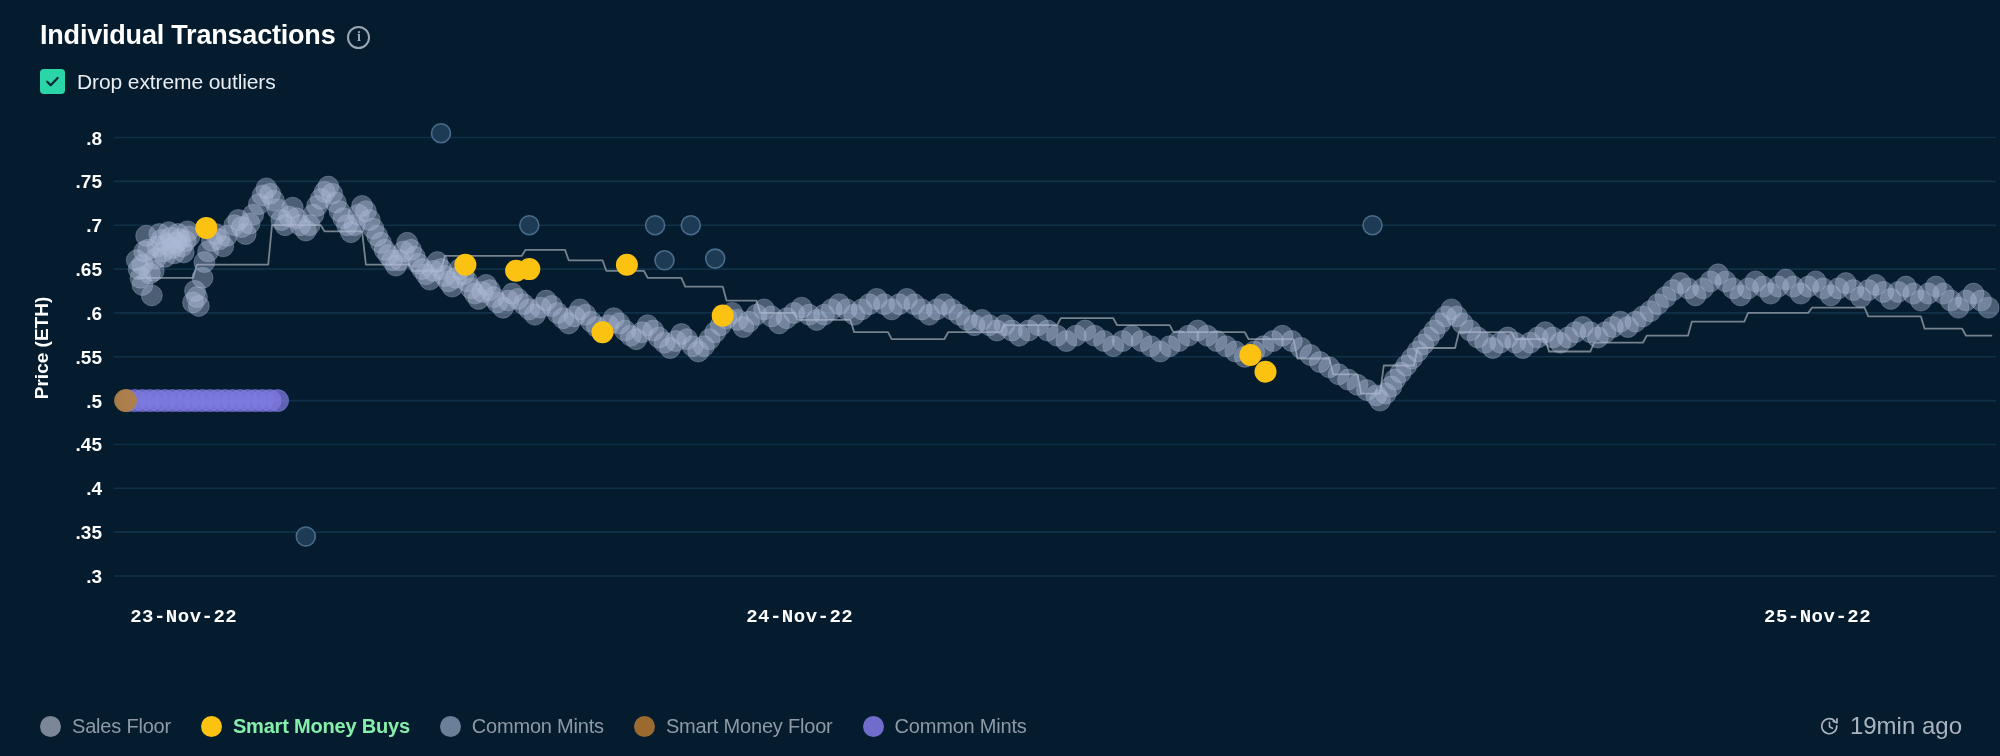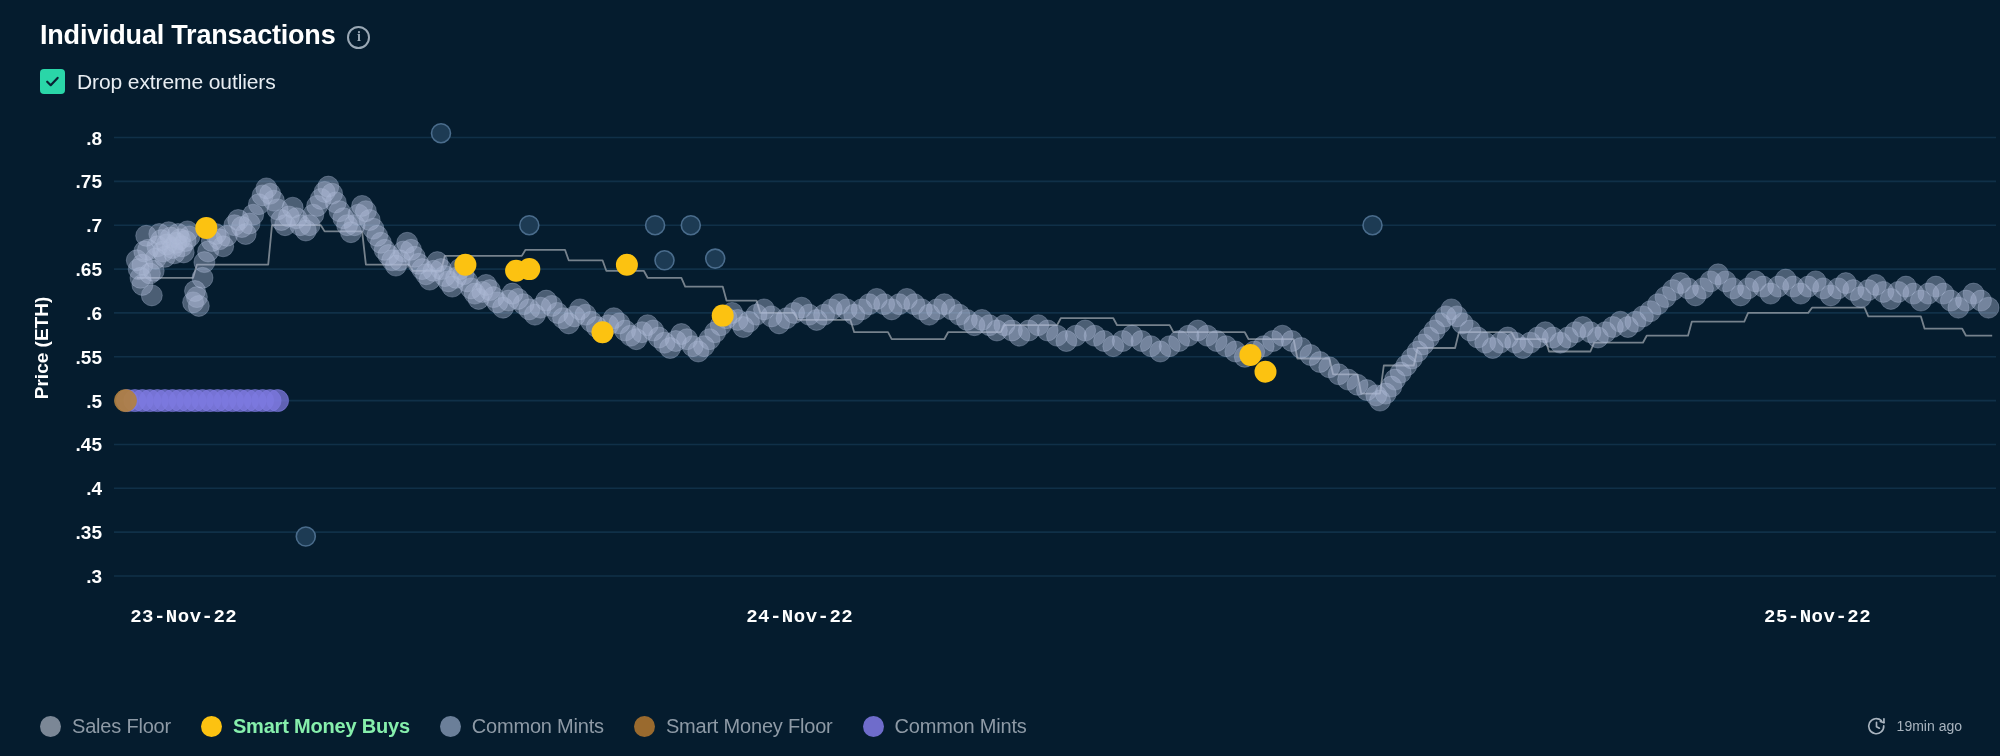--- a/index.html
+++ b/index.html
@@ -141,21 +141,21 @@
     white-space: nowrap;
   }
   .legend-item.active .legend-text { color: #86efac; font-weight: bold; }
   .legend-item.dim .legend-text { color: #8e9aa6; }
 
   .updated {
     display: flex;
     align-items: center;
     gap: 10px;
     color: #a9b4bf;
-    font-size: 14px;
+    font-size: 24px;
     white-space: nowrap;
   }
   .updated svg { display: block; }
 </style>
 </head>
 <body>
 
 <div class="panel-header">
   <div class="panel-title">Individual Transactions</div>
   <div class="info-icon">i</div>

